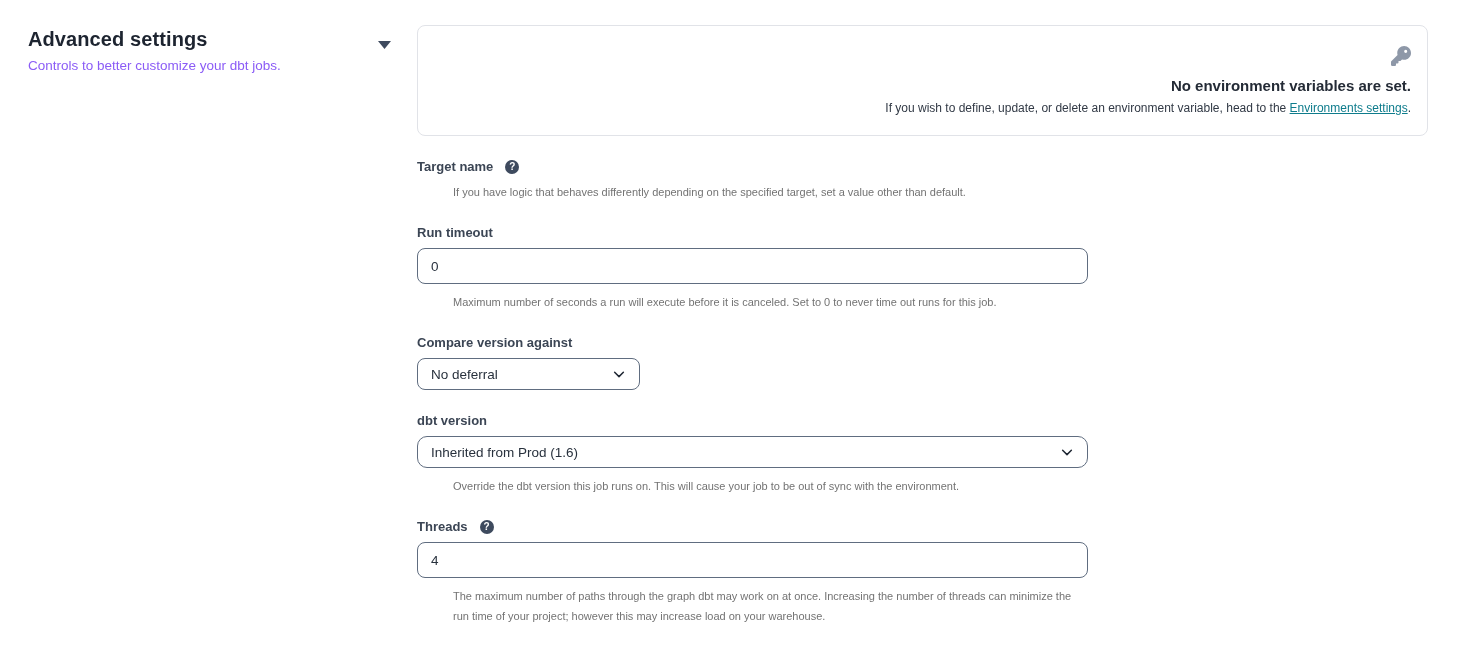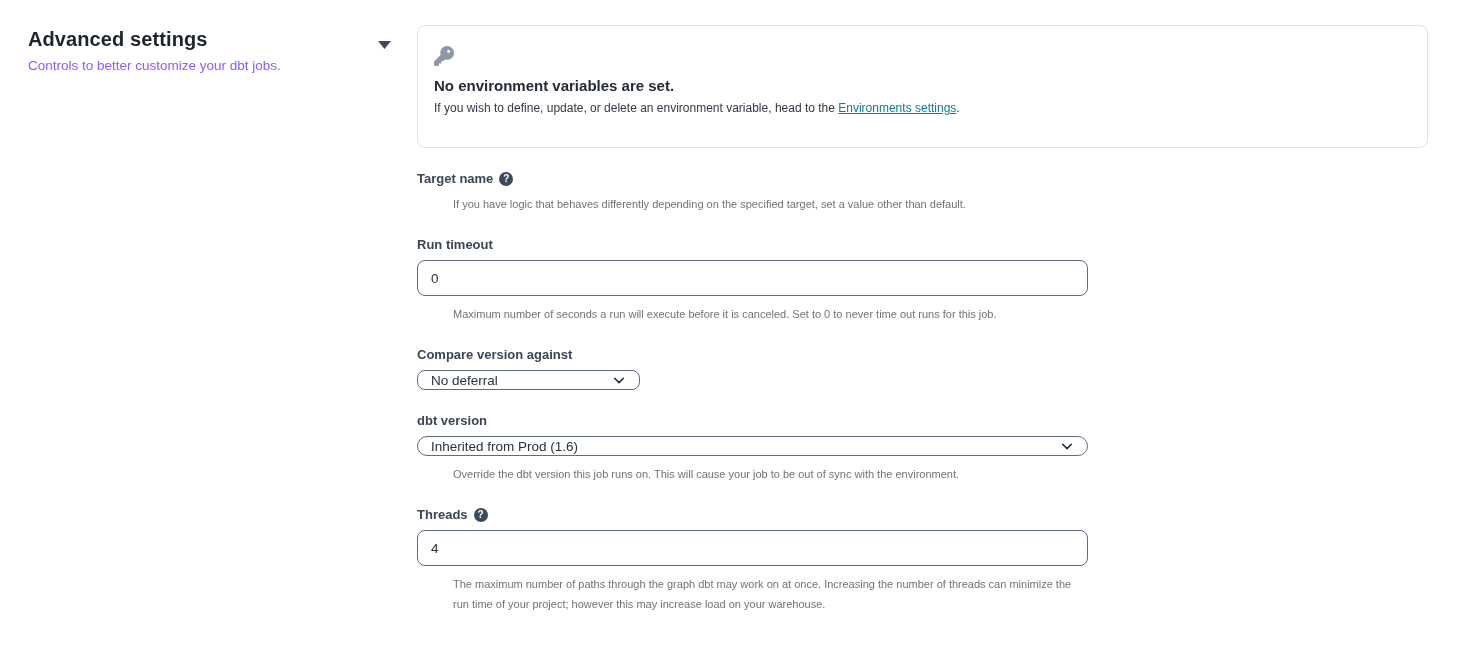--- a/index.html
+++ b/index.html
@@ -11,37 +11,37 @@
   .page-title { font-size:20px; font-weight:700; color:#1d2430; letter-spacing:.1px; }
   .page-subtitle { font-size:13.5px; color:#8b5cf6; margin-top:7px; }
 
   .collapse-caret { position:absolute; left:377px; top:40px; width:14px; height:10px;
     cursor:pointer; display:flex; align-items:center; justify-content:center; }
   .collapse-caret svg { display:block; }
 
   .content { position:absolute; left:417px; top:25px; width:1011px; }
 
   .env-card { width:1011px; min-height:108px; border:1px solid #e1e3e8;
-    border-radius:8px; background:#fff; text-align:left; padding:20px 16px 32px; }
+    border-radius:8px; background:#fff; text-align:right; padding:20px 16px 20px; }
   .env-card .key-icon { color:#8e98a8; }
   .env-title { font-size:15px; font-weight:700; color:#242b36; margin-top:7px; }
   .env-msg { font-size:12px; color:#313945; margin-top:7px; }
   .env-msg a { color:#0e7c8c; text-decoration:underline; cursor:pointer; }
 
   .form { width:671px; }
   .field { margin-top:23px; }
-  .field-label { display:flex; align-items:center; gap:6px;
+  .field-label { display:flex; align-items:center; gap:12px;
     font-size:13px; font-weight:700; color:#3b4554; line-height:15px; }
   .help-icon { width:14px; height:14px; border-radius:50%; background:#3e4a5e;
     color:#ffffff; font-size:10px; font-weight:700; display:inline-flex;
     align-items:center; justify-content:center; cursor:pointer; line-height:1; }
   .text-input { width:100%; height:36px; border:1px solid #606d80; border-radius:8px;
     padding:0 13px; font-size:13.5px; color:#28313d; margin-top:8px; background:#fff;
     font-family:"Liberation Sans", sans-serif; outline:none; display:block; }
-  .select-box { height:20px; border:1px solid #606d80; border-radius:8px;
+  .select-box { height:32px; border:1px solid #606d80; border-radius:8px;
     display:flex; align-items:center; justify-content:space-between; gap:8px;
     padding:0 13px; margin-top:8px; font-size:13.5px; color:#28313d; cursor:pointer;
     background:#fff; }
   .select-box.narrow { width:223px; }
   .select-box.wide { width:100%;border-radius:10px; }
   .chevron-down { color:#1f2733; display:flex; }
   .helper-text { font-size:11px; color:#737373; margin-top:8px; line-height:20px;margin-left:36px; }
 </style>
 </head>
 <body>

